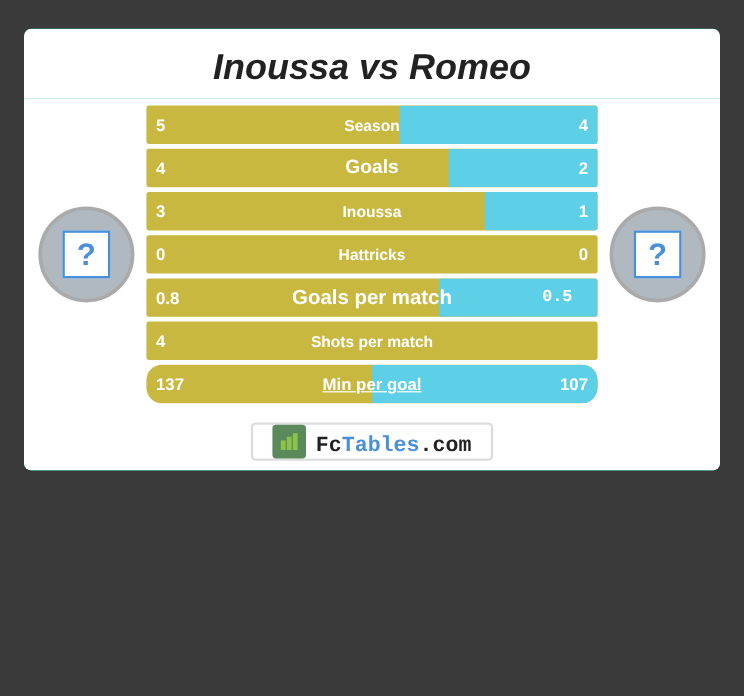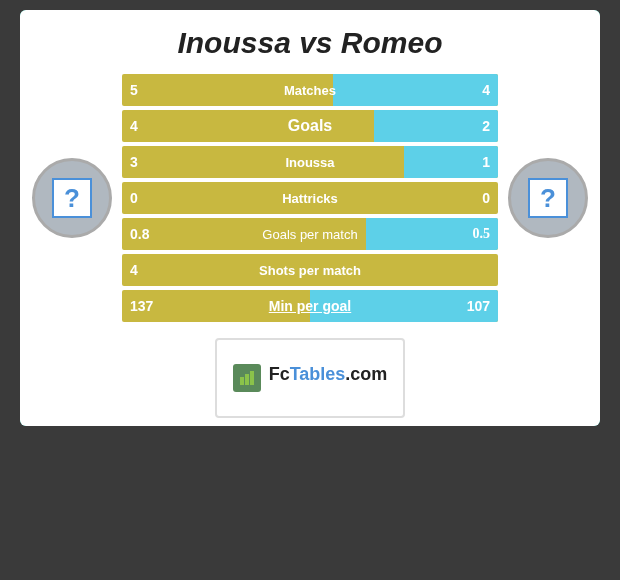--- a/index.html
+++ b/index.html
@@ -68,26 +68,27 @@
     }
 
     .logo-section {
       text-align: center;
       padding: 12px 0 8px;
       background: #fff;
     }
 
     .logo-box {
       display: inline-flex;
-      align-items: flex-start;
+      align-items: flex-end;
       gap: 8px;
       background: #fff;
       border: 2px solid #ddd;
-      padding: 24px 16px;
+      padding: 0 16px;
       border-radius: 4px;
+      font-family: Liberation Mono, monospace;
     }
 
     .logo-icon {
       width: 28px;
       height: 28px;
       background: #5a8a5a;
       border-radius: 3px;
       display: flex;
       align-items: center;
       justify-content: center;
@@ -117,21 +118,21 @@
       flex-direction: column;
       gap: 4px;
       background: #fff;
     }
 
     .full-card {
       background: #14b8a6;
       width: 580px;
       border-radius: 6px;
       overflow: hidden;
-      margin-top: 10px;
+      margin-top: 24px;
     }
   </style>
 </head>
 <body>
 
 <div class="full-card">
 
   <div class="card-header">
     <div class="card-title">Inoussa vs Romeo</div>
   </div>
@@ -139,21 +140,21 @@
   <div style="display:flex; align-items:center; padding: 6px 12px 4px; background:#fff; gap:10px;">
 
     <div class="player-avatar player-avatar-left">
       <div class="question-mark">?</div>
     </div>
 
     <div class="stats-area" style="flex:1; padding:0; gap:4px; display:flex; flex-direction:column;">
     <div style="position: relative; height: 32px; display: flex; align-items: center; border-radius: 2px; overflow: hidden; background: rgb(200, 184, 64);">
           <div style="position: absolute; right: 0px; top: 0px; height: 100%; width: 44%; background: rgb(93, 208, 232); z-index: 1;"></div>
           <div style="position: absolute; left: 8px; color: rgb(255, 255, 255); font-weight: bold; font-size: 14px; z-index: 2; font-family: Arial, sans-serif;">5</div>
-          <div style="position: absolute; left: 50%; transform: translateX(-50%); color: rgb(255, 255, 255); font-weight: bold; font-size: 13px; z-index: 2; white-space: nowrap; font-family: Arial, sans-serif;">Matches</div>
+          <div style="position: absolute; left: 50%; transform: translateX(-50%); color: rgb(255, 255, 255); font-weight: bold; font-size: 13px; z-index: 2; white-space: nowrap; font-family: Arial, sans-serif;">Season</div>
           <div style="position: absolute; right: 8px; color: rgb(255, 255, 255); font-weight: bold; font-size: 14px; z-index: 2; font-family: Arial, sans-serif;">4</div>
         </div>
         <div style="position: relative; height: 32px; display: flex; align-items: center; border-radius: 2px; overflow: hidden; background: rgb(200, 184, 64);">
           <div style="position: absolute; right: 0px; top: 0px; height: 100%; width: 33%; background: rgb(93, 208, 232); z-index: 1;"></div>
           <div style="position: absolute; left: 8px; color: rgb(255, 255, 255); font-weight: bold; font-size: 14px; z-index: 2; font-family: Arial, sans-serif;">4</div>
           <div style="position: absolute; left: 50%; transform: translateX(-50%); color: rgb(255, 255, 255); font-weight: bold; font-size: 16px; z-index: 2; white-space: nowrap; font-family: Arial, sans-serif;">Goals</div>
           <div style="position: absolute; right: 8px; color: rgb(255, 255, 255); font-weight: bold; font-size: 14px; z-index: 2; font-family: Arial, sans-serif;">2</div>
         </div>
         <div style="position: relative; height: 32px; display: flex; align-items: center; border-radius: 2px; overflow: hidden; background: rgb(200, 184, 64);">
           <div style="position: absolute; right: 0px; top: 0px; height: 100%; width: 25%; background: rgb(93, 208, 232); z-index: 1;"></div>
@@ -162,28 +163,28 @@
           <div style="position: absolute; right: 8px; color: rgb(255, 255, 255); font-weight: bold; font-size: 14px; z-index: 2; font-family: Arial, sans-serif;">1</div>
         </div>
         <div style="position: relative; height: 32px; display: flex; align-items: center; border-radius: 2px; overflow: hidden; background: rgb(200, 184, 64);">
           <div style="position: absolute; left: 8px; color: rgb(255, 255, 255); font-weight: bold; font-size: 14px; z-index: 2; font-family: Arial, sans-serif;">0</div>
           <div style="position: absolute; left: 50%; transform: translateX(-50%); color: rgb(255, 255, 255); font-weight: bold; font-size: 13px; z-index: 2; white-space: nowrap; font-family: Arial, sans-serif;">Hattricks</div>
           <div style="position: absolute; right: 8px; color: rgb(255, 255, 255); font-weight: bold; font-size: 14px; z-index: 2; font-family: Arial, sans-serif;">0</div>
         </div>
         <div style="position: relative; height: 32px; display: flex; align-items: center; border-radius: 2px; overflow: hidden; background: rgb(200, 184, 64);">
           <div style="position: absolute; right: 0px; top: 0px; height: 100%; width: 35%; background: rgb(93, 208, 232); z-index: 1;"></div>
           <div style="position: absolute; left: 8px; color: rgb(255, 255, 255); font-weight: bold; font-size: 14px; z-index: 2; font-family: Arial, sans-serif;">0.8</div>
-          <div style="position: absolute; left: 50%; transform: translateX(-50%); color: rgb(255, 255, 255); font-weight: normal; font-size: 13px; z-index: 2; white-space: nowrap; font-family: Arial, sans-serif;">Goals per match</div>
-          <div style="position: absolute; right: 8px; color: rgb(255, 255, 255); font-weight: bold; font-size: 14px; z-index: 2; font-family: Liberation Serif, serif;">0.5</div>
+          <div style="position: absolute; left: 50%; transform: translateX(-50%); color: rgb(255, 255, 255); font-weight: bold; font-size: 17px; z-index: 2; white-space: nowrap; font-family: Arial, sans-serif;">Goals per match</div>
+          <div style="position: absolute; right: 21px; color: rgb(255, 255, 255); font-weight: bold; font-size: 14px; z-index: 2; font-family: Liberation Mono, monospace;">0.5</div>
         </div>
         <div style="position: relative; height: 32px; display: flex; align-items: center; border-radius: 2px; overflow: hidden; background: rgb(200, 184, 64);">
           <div style="position: absolute; left: 8px; color: rgb(255, 255, 255); font-weight: bold; font-size: 14px; z-index: 2; font-family: Arial, sans-serif;">4</div>
           <div style="position: absolute; left: 50%; transform: translateX(-50%); color: rgb(255, 255, 255); font-weight: bold; font-size: 13px; z-index: 2; white-space: nowrap; font-family: Arial, sans-serif;">Shots per match</div>
         </div>
-        <div style="position: relative; height: 32px; display: flex; align-items: center; border-radius: 2px; overflow: hidden; background: rgb(200, 184, 64);">
+        <div style="position: relative; height: 32px; display: flex; align-items: center; border-radius: 13px; overflow: hidden; background: rgb(200, 184, 64);">
           <div style="position: absolute; right: 0px; top: 0px; height: 100%; width: 50%; background: rgb(93, 208, 232); z-index: 1;"></div>
           <div style="position: absolute; left: 8px; color: rgb(255, 255, 255); font-weight: bold; font-size: 14px; z-index: 2; font-family: Arial, sans-serif;">137</div>
           <div style="position: absolute; left: 50%; transform: translateX(-50%); color: rgb(255, 255, 255); font-weight: bold; font-size: 14px; z-index: 2; white-space: nowrap; font-family: Arial, sans-serif; text-decoration: underline;">Min per goal</div>
           <div style="position: absolute; right: 8px; color: rgb(255, 255, 255); font-weight: bold; font-size: 14px; z-index: 2; font-family: Arial, sans-serif;">107</div>
         </div>
       </div>
 
     <div class="player-avatar player-avatar-right">
       <div class="question-mark">?</div>
     </div>

